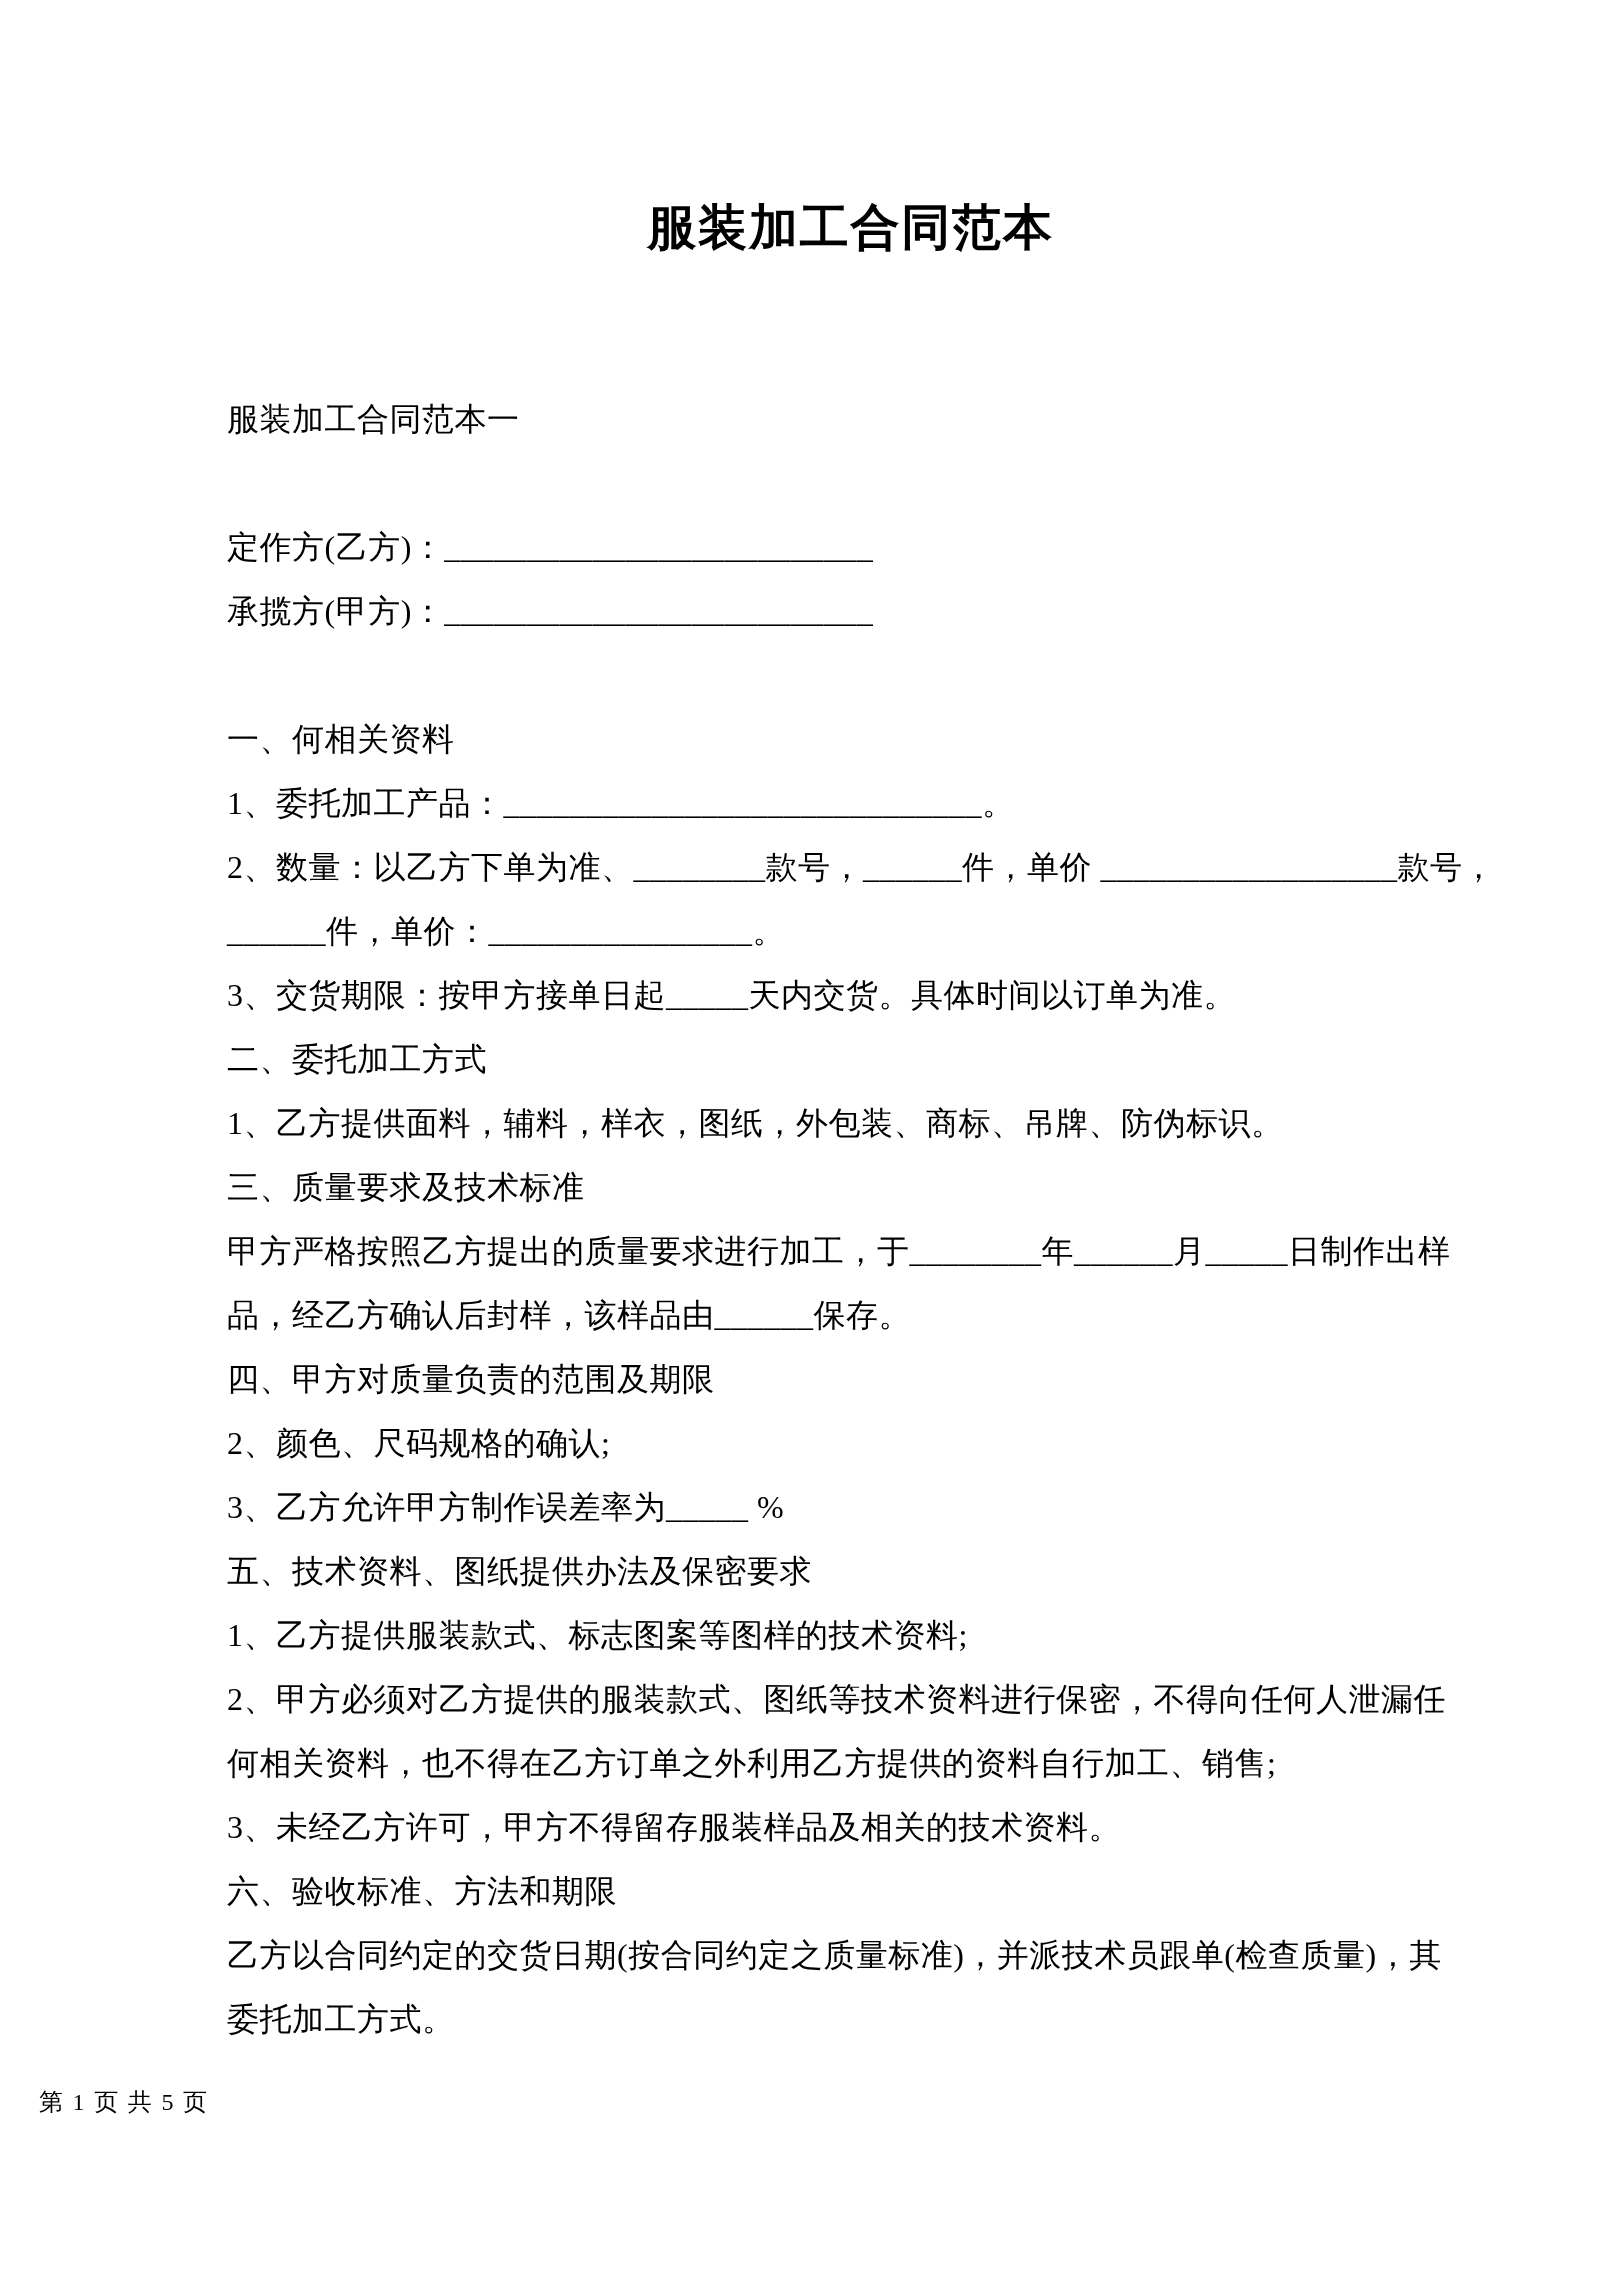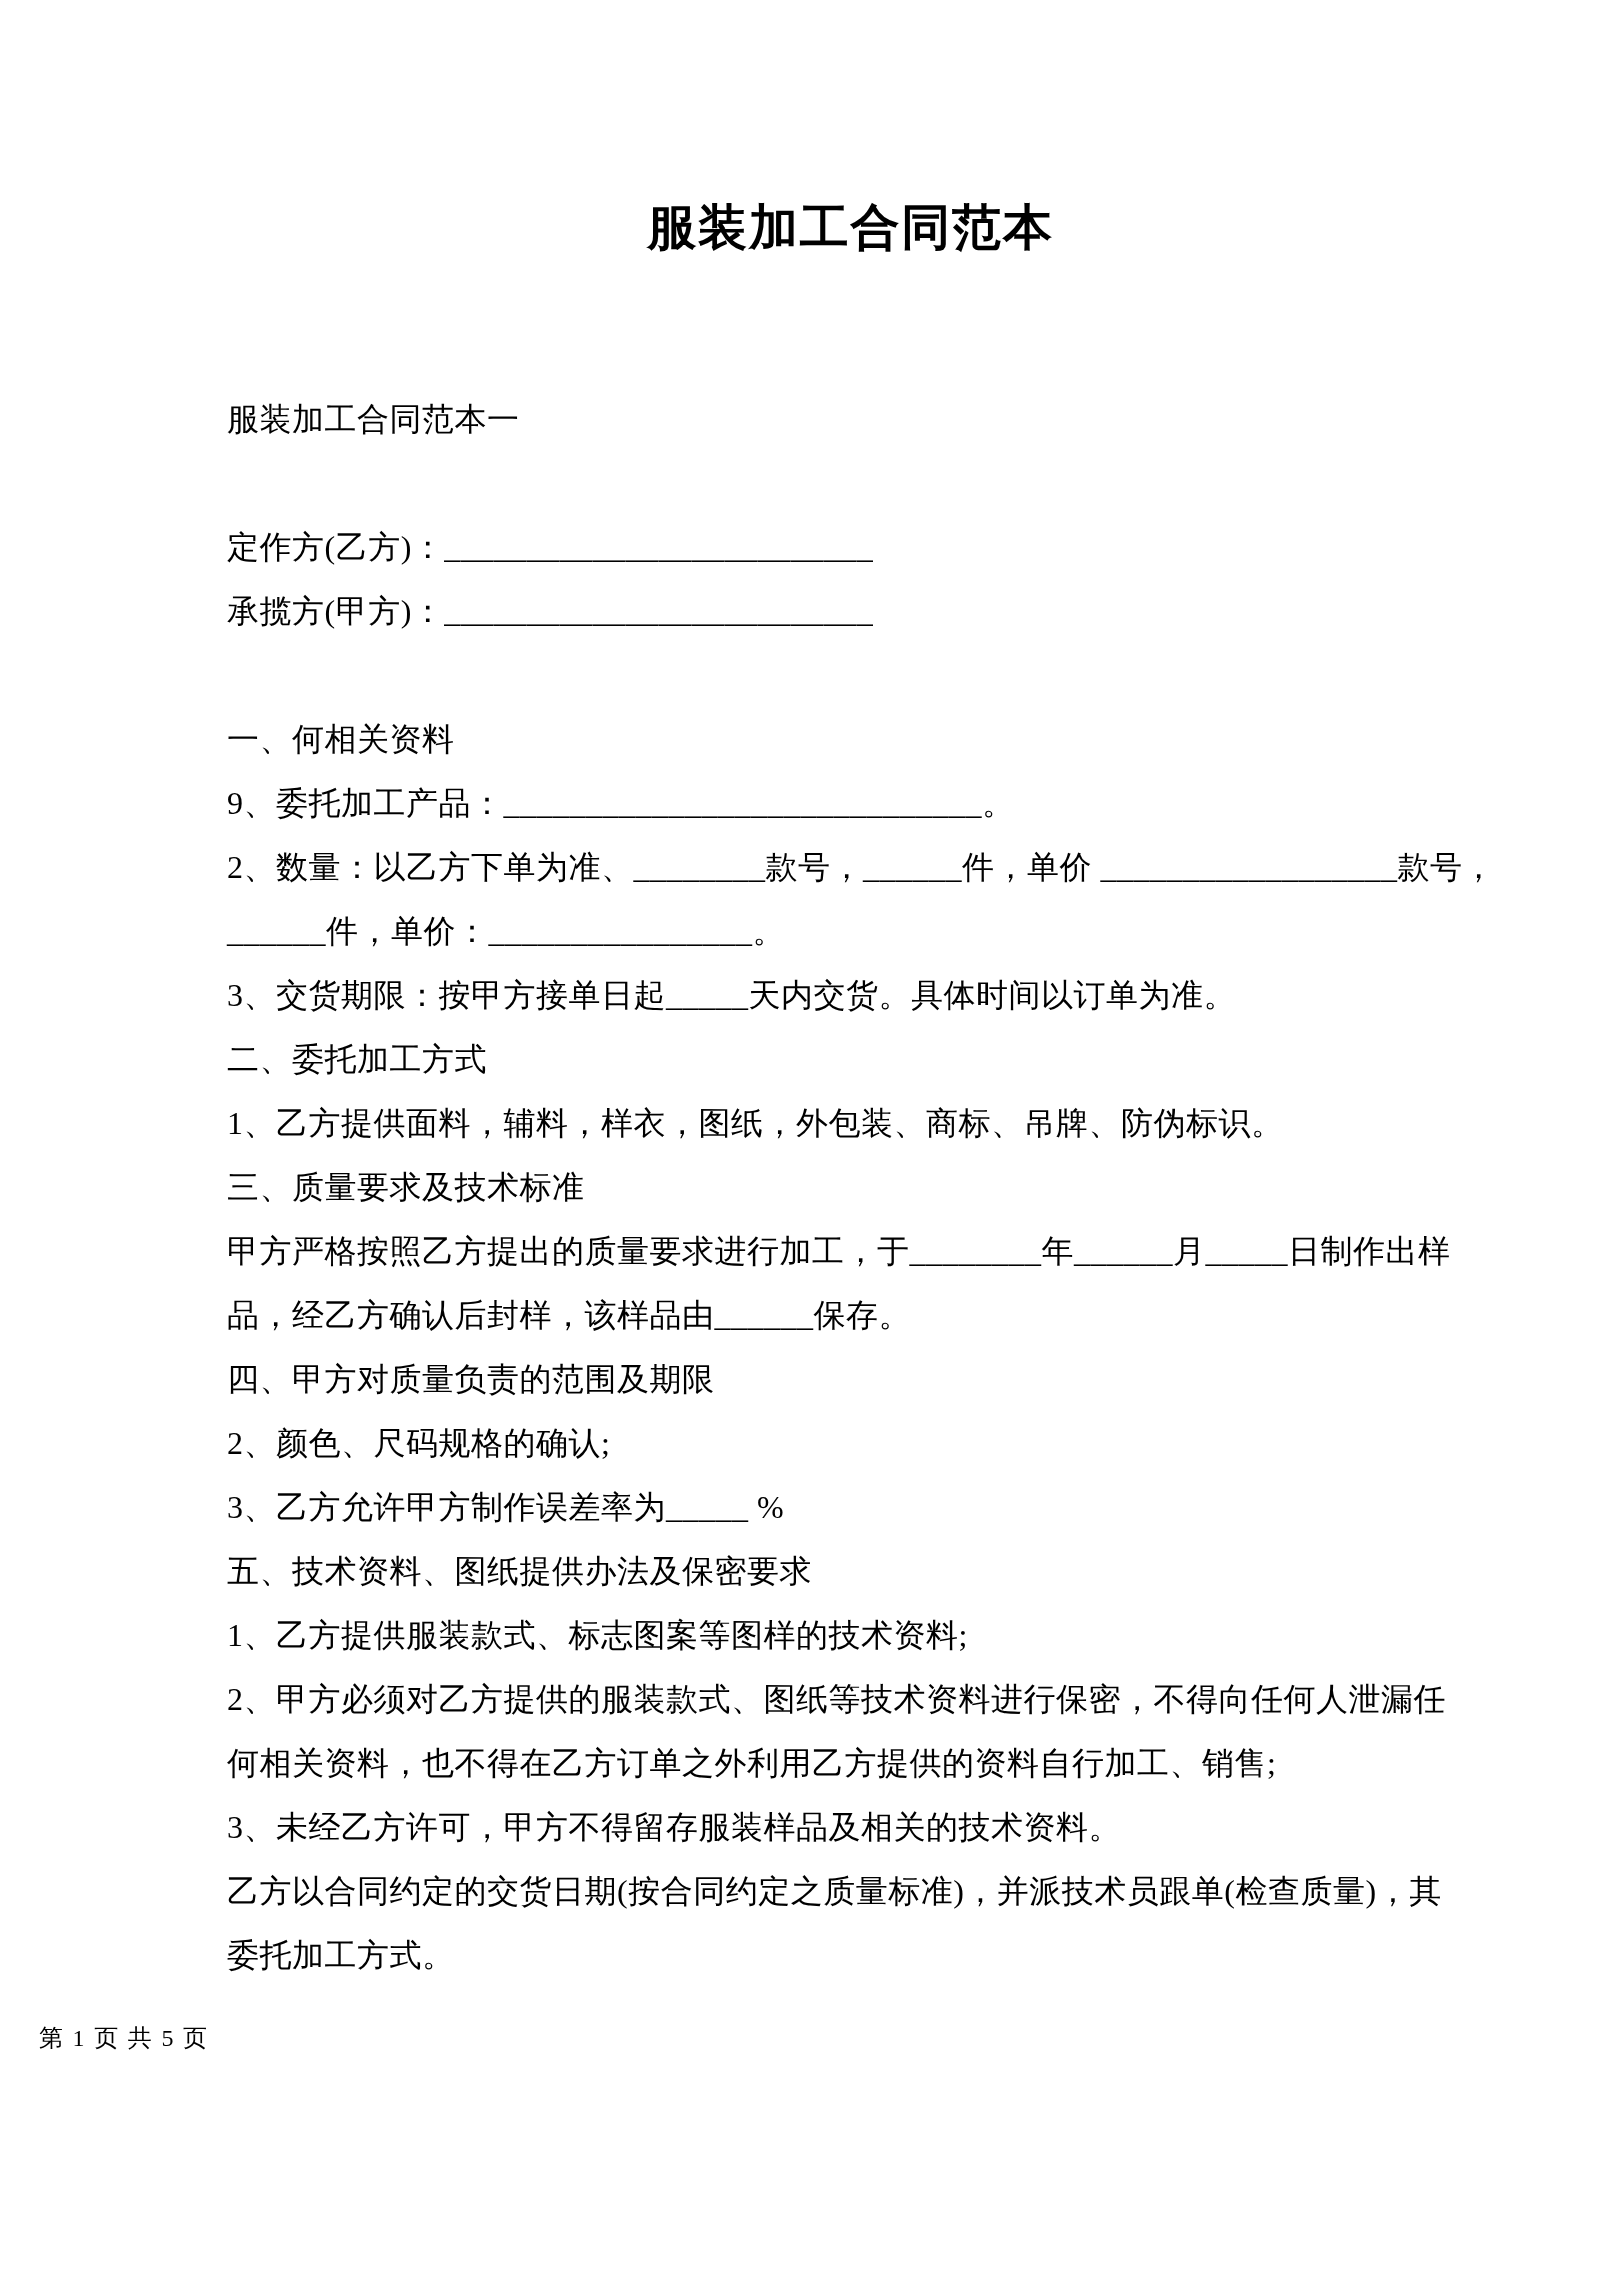--- a/index.html
+++ b/index.html
@@ -57,35 +57,36 @@
 <div class="page">
   <h1 class="doc-title">服装加工合同范本</h1>
   <div class="title-gap"></div>
   <div class="doc-body" id="doc-body">
       <div class="line">服装加工合同范本一</div>
       <div class="line empty"></div>
       <div class="line">定作方(乙方)：__________________________</div>
       <div class="line">承揽方(甲方)：__________________________</div>
       <div class="line empty"></div>
       <div class="line">一、何相关资料</div>
-      <div class="line">9、委托加工产品：_____________________________。</div>
+      <div class="line">1、委托加工产品：_____________________________。</div>
       <div class="line">2、数量：以乙方下单为准、________款号，______件，单价 __________________款号，</div>
       <div class="line">______件，单价：________________。</div>
       <div class="line">3、交货期限：按甲方接单日起_____天内交货。具体时间以订单为准。</div>
       <div class="line">二、委托加工方式</div>
       <div class="line">1、乙方提供面料，辅料，样衣，图纸，外包装、商标、吊牌、防伪标识。</div>
       <div class="line">三、质量要求及技术标准</div>
       <div class="line">甲方严格按照乙方提出的质量要求进行加工，于________年______月_____日制作出样</div>
       <div class="line">品，经乙方确认后封样，该样品由______保存。</div>
       <div class="line">四、甲方对质量负责的范围及期限</div>
       <div class="line">2、颜色、尺码规格的确认;</div>
       <div class="line">3、乙方允许甲方制作误差率为_____  %</div>
       <div class="line">五、技术资料、图纸提供办法及保密要求</div>
       <div class="line">1、乙方提供服装款式、标志图案等图样的技术资料;</div>
       <div class="line">2、甲方必须对乙方提供的服装款式、图纸等技术资料进行保密，不得向任何人泄漏任</div>
       <div class="line">何相关资料，也不得在乙方订单之外利用乙方提供的资料自行加工、销售;</div>
       <div class="line">3、未经乙方许可，甲方不得留存服装样品及相关的技术资料。</div>
+      <div class="line">六、验收标准、方法和期限</div>
       <div class="line">乙方以合同约定的交货日期(按合同约定之质量标准)，并派技术员跟单(检查质量)，其</div>
       <div class="line">委托加工方式。</div>
     </div>
   <div class="page-footer">第 1 页 共 5 页</div>
 </div>
 
 
 </body></html>

